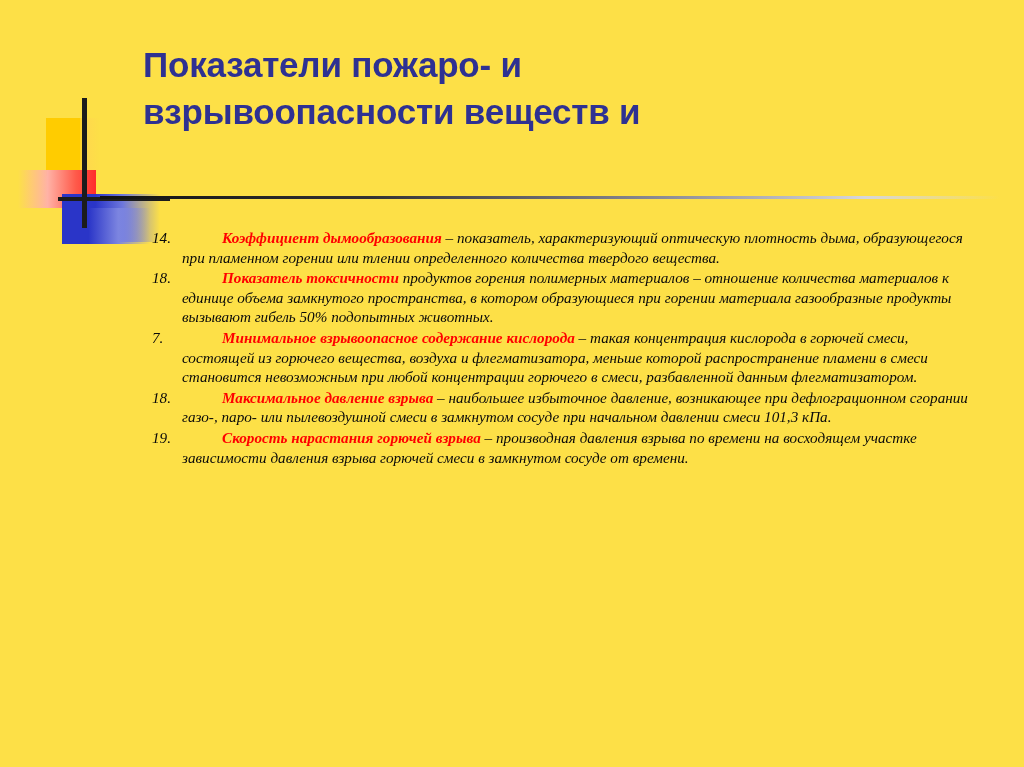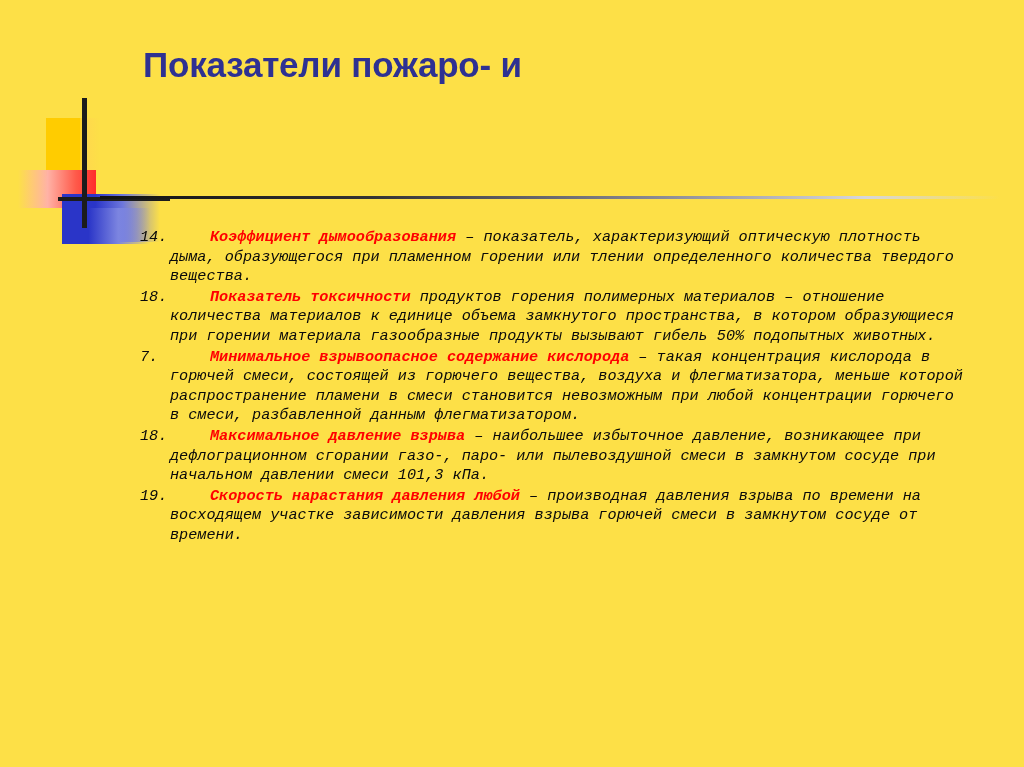--- a/index.html
+++ b/index.html
@@ -109,24 +109,24 @@
     left: 100px;
     top: 196px;
     width: 900px;
     height: 3px;
     background: linear-gradient(to right, #111111 0%, #333333 30%, #8a8a93 62%, #d6d6dd 85%, rgba(255,255,255,0) 100%);
   }
 
   
   #body-list {
     position: absolute;
-    left: 140px;
+    left: 152px;
     top: 228px;
     width: 830px;
-    font-family: Liberation Mono, monospace;
+    font-family: Liberation Serif, serif;
     font-style: italic;
     font-size: 15.2px;
     line-height: 19.6px;
     color: #0a0a0a;
   }
   .item {
     position: relative;
     padding-left: 30px;
     margin-bottom: 1px;
     text-align: left;
@@ -163,20 +163,21 @@
     <div class="sq-yellow-core"></div>
     <div class="sq-red"></div>
     <div class="sq-blue"></div>
     <div class="sq-blue-low"></div>
     <div class="bar-vert"></div>
     <div class="bar-horz"></div>
   </div>
 
   <h1 id="title">
     <span class="tline">Показатели пожаро- и</span>
+    <span class="tline">взрывоопасности веществ и</span>
   </h1>
 
   <div id="divider"></div>
 
   <div id="body-list">
 
     <div class="item">
       <span class="num">14.</span><span class="term">Коэффициент дымообразования</span><span class="def"> – показатель, характеризующий оптическую плотность дыма, образующегося при пламенном горении или тлении определенного количества твердого вещества.</span>
     </div>
 
@@ -187,18 +188,18 @@
 
     <div class="item">
       <span class="num">7.</span><span class="term">Минимальное взрывоопасное содержание кислорода</span><span class="def"> – такая концентрация кислорода в горючей смеси, состоящей из горючего вещества, воздуха и флегматизатора, меньше которой распространение пламени в смеси становится невозможным при любой концентрации горючего в смеси, разбавленной данным флегматизатором.</span>
     </div>
 
     <div class="item">
       <span class="num">18.</span><span class="term">Максимальное давление взрыва</span><span class="def"> – наибольшее избыточное давление, возникающее при дефлограционном сгорании газо-, паро- или пылевоздушной смеси в замкнутом сосуде при начальном давлении смеси  101,3 кПа.</span>
     </div>
 
     <div class="item">
-      <span class="num">19.</span><span class="term">Скорость нарастания давления любой</span><span class="def"> – производная давления взрыва по времени на восходящем участке  зависимости давления взрыва горючей смеси в замкнутом сосуде от времени.</span>
+      <span class="num">19.</span><span class="term">Скорость нарастания горючей взрыва</span><span class="def"> – производная давления взрыва по времени на восходящем участке  зависимости давления взрыва горючей смеси в замкнутом сосуде от времени.</span>
     </div>
 
   </div>
 
 </div>
 
 </body></html>

